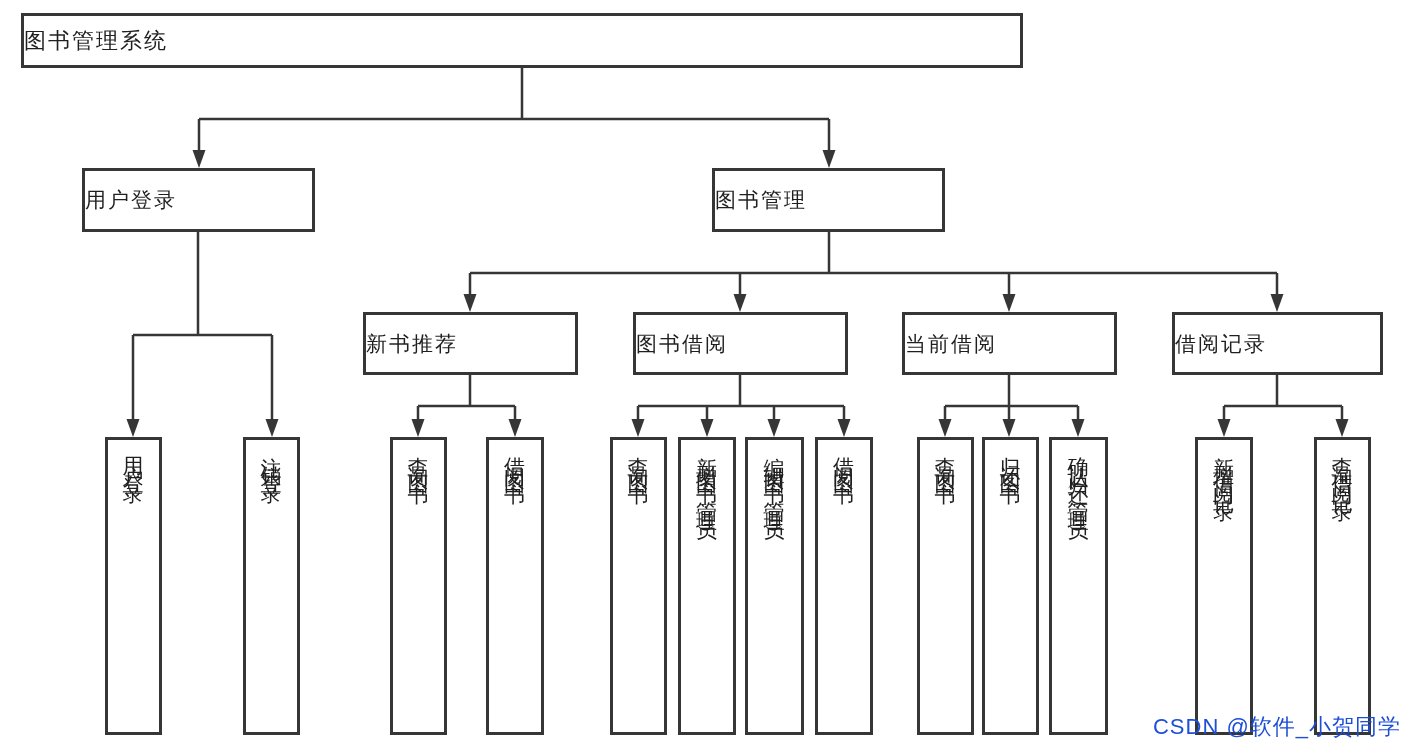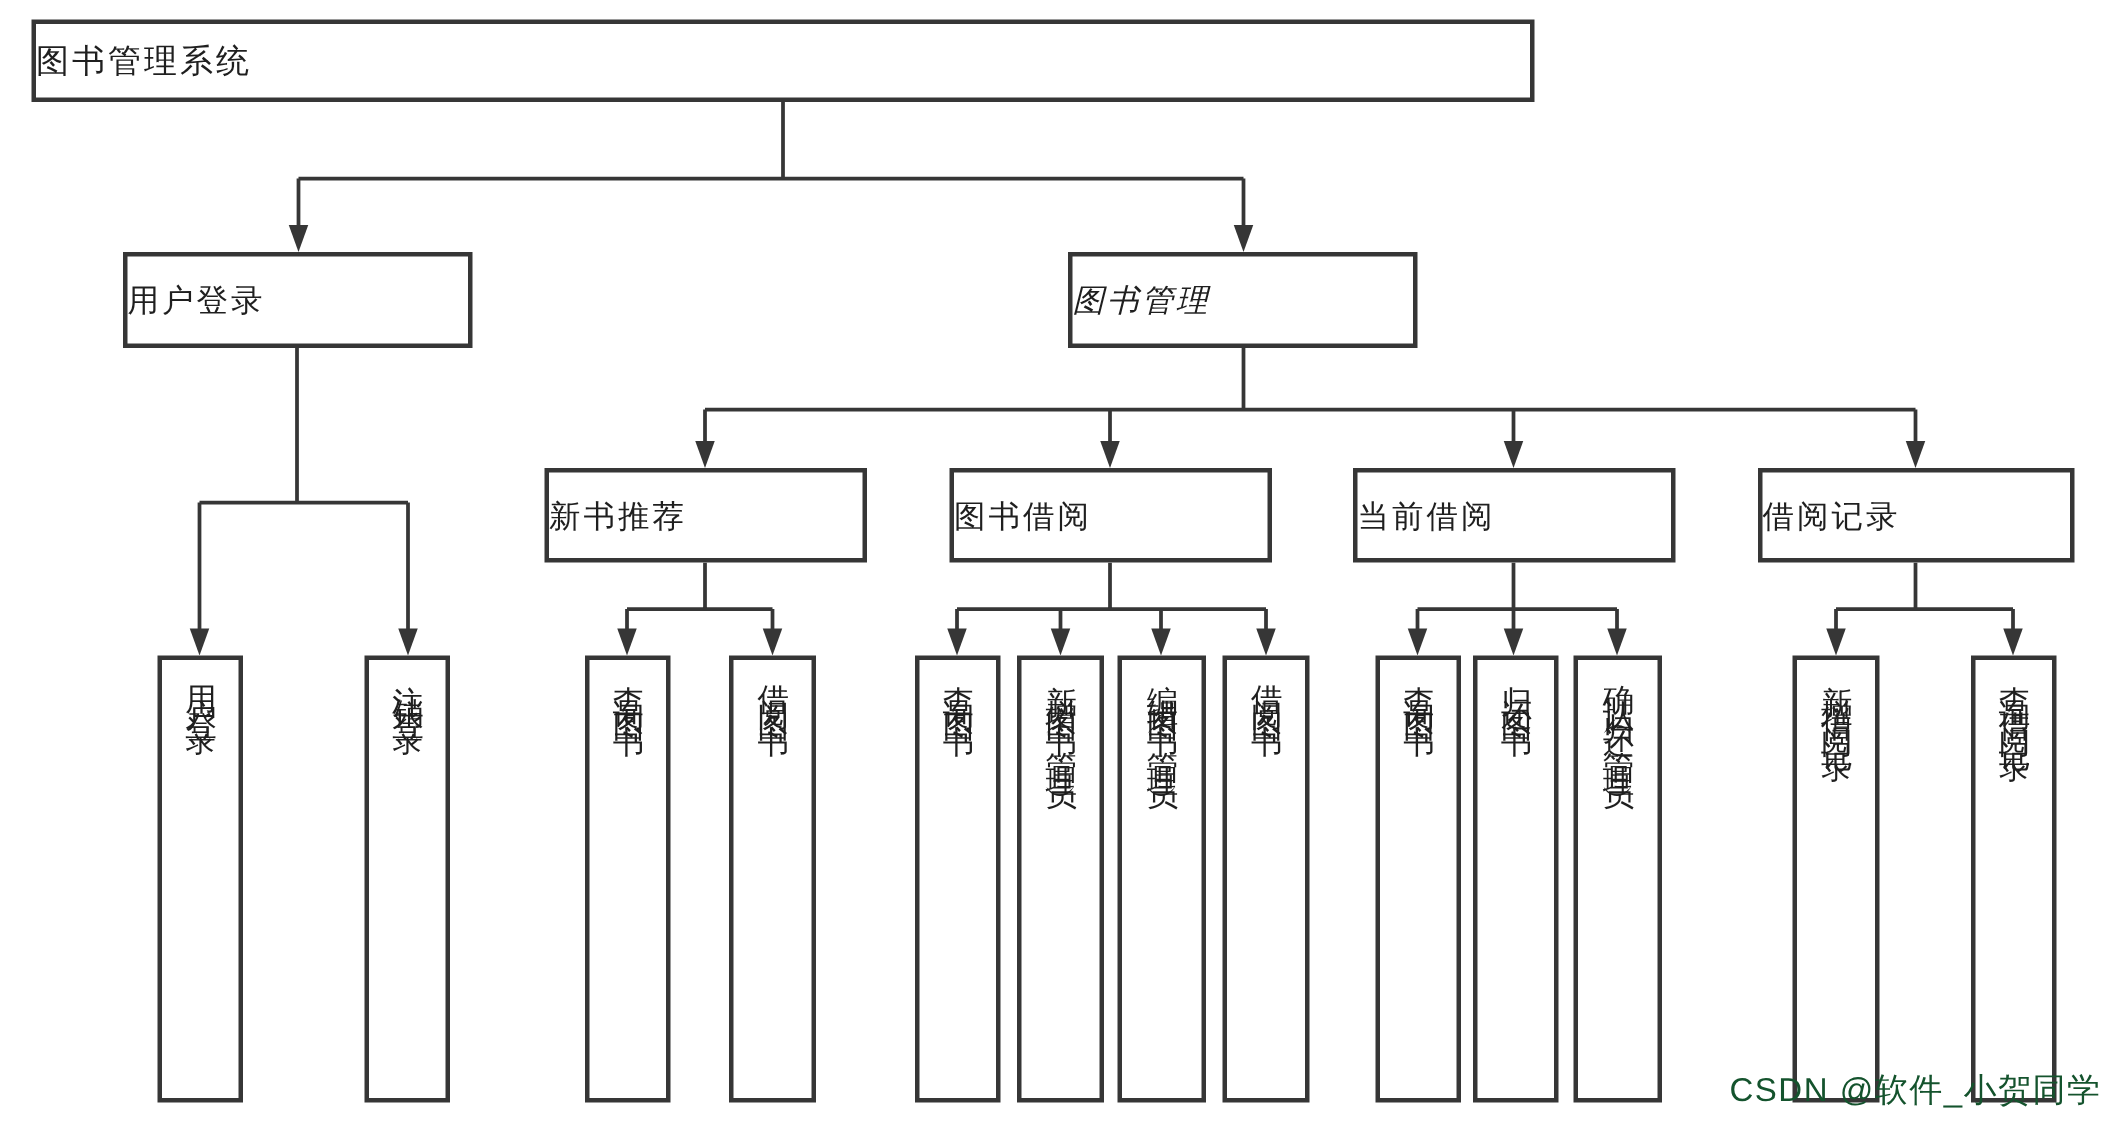--- a/index.html
+++ b/index.html
@@ -43,21 +43,21 @@
     text-orientation: mixed;
     font-size: 21px;
     letter-spacing: 9px;
     line-height: 1;
   }
   .watermark {
     position: absolute;
     right: 4px;
     top: 712px;
     font-size: 22px;
-    color: #14532d;
+    color: #1d4ed8;
     letter-spacing: 1px;
     white-space: nowrap;
   }
 </style>
 </head>
 <body>
 
 <div class="stage">
 
   <svg class="connectors" viewBox="0 0 1405 747" xmlns="http://www.w3.org/2000/svg">
@@ -100,21 +100,21 @@
     </g>
   </svg>
 
   <div class="box" style="left:21px; top:13px; width:1002px; height:55px;">
     <span class="root-label">图书管理系统</span>
   </div>
 
   <div class="box" style="left:82px; top:168px; width:233px; height:64px;">
     <span class="branch-label">用户登录</span>
   </div>
-  <div class="box" style="left:712px; top:168px; width:233px; height:64px;font-style:italic;">
+  <div class="box" style="left:712px; top:168px; width:233px; height:64px;">
     <span class="branch-label">图书管理</span>
   </div>
 
   <div class="box" style="left:633px; top:312px; width:215px; height:63px;">
     <span class="branch-label">图书借阅</span>
   </div>
   <div class="box" style="left:363px; top:312px; width:215px; height:63px;">
     <span class="branch-label">新书推荐</span>
   </div>
   <div class="box" style="left:1172px; top:312px; width:211px; height:63px;">

